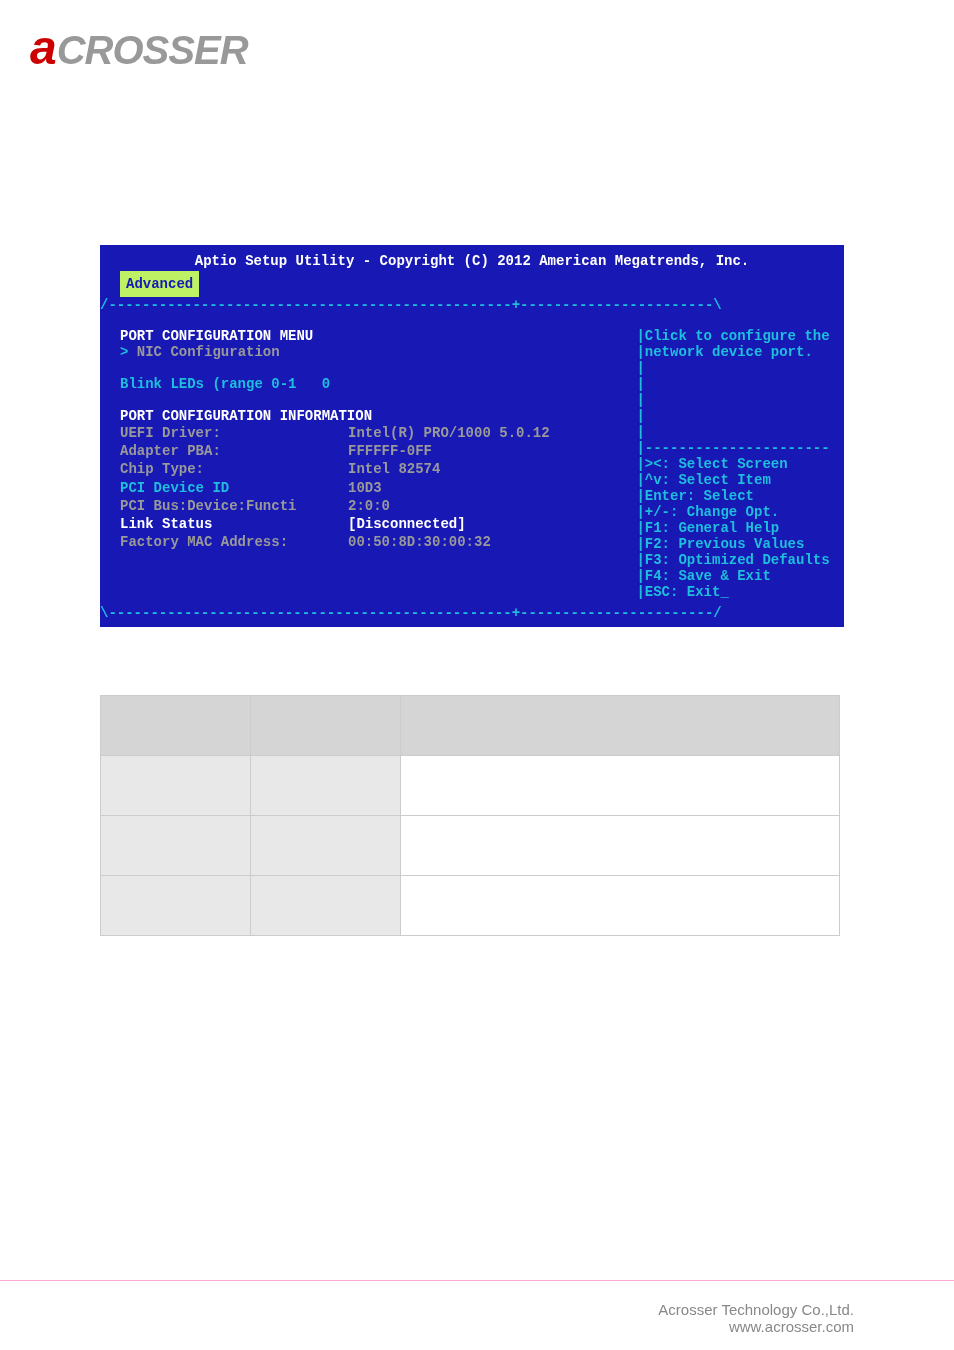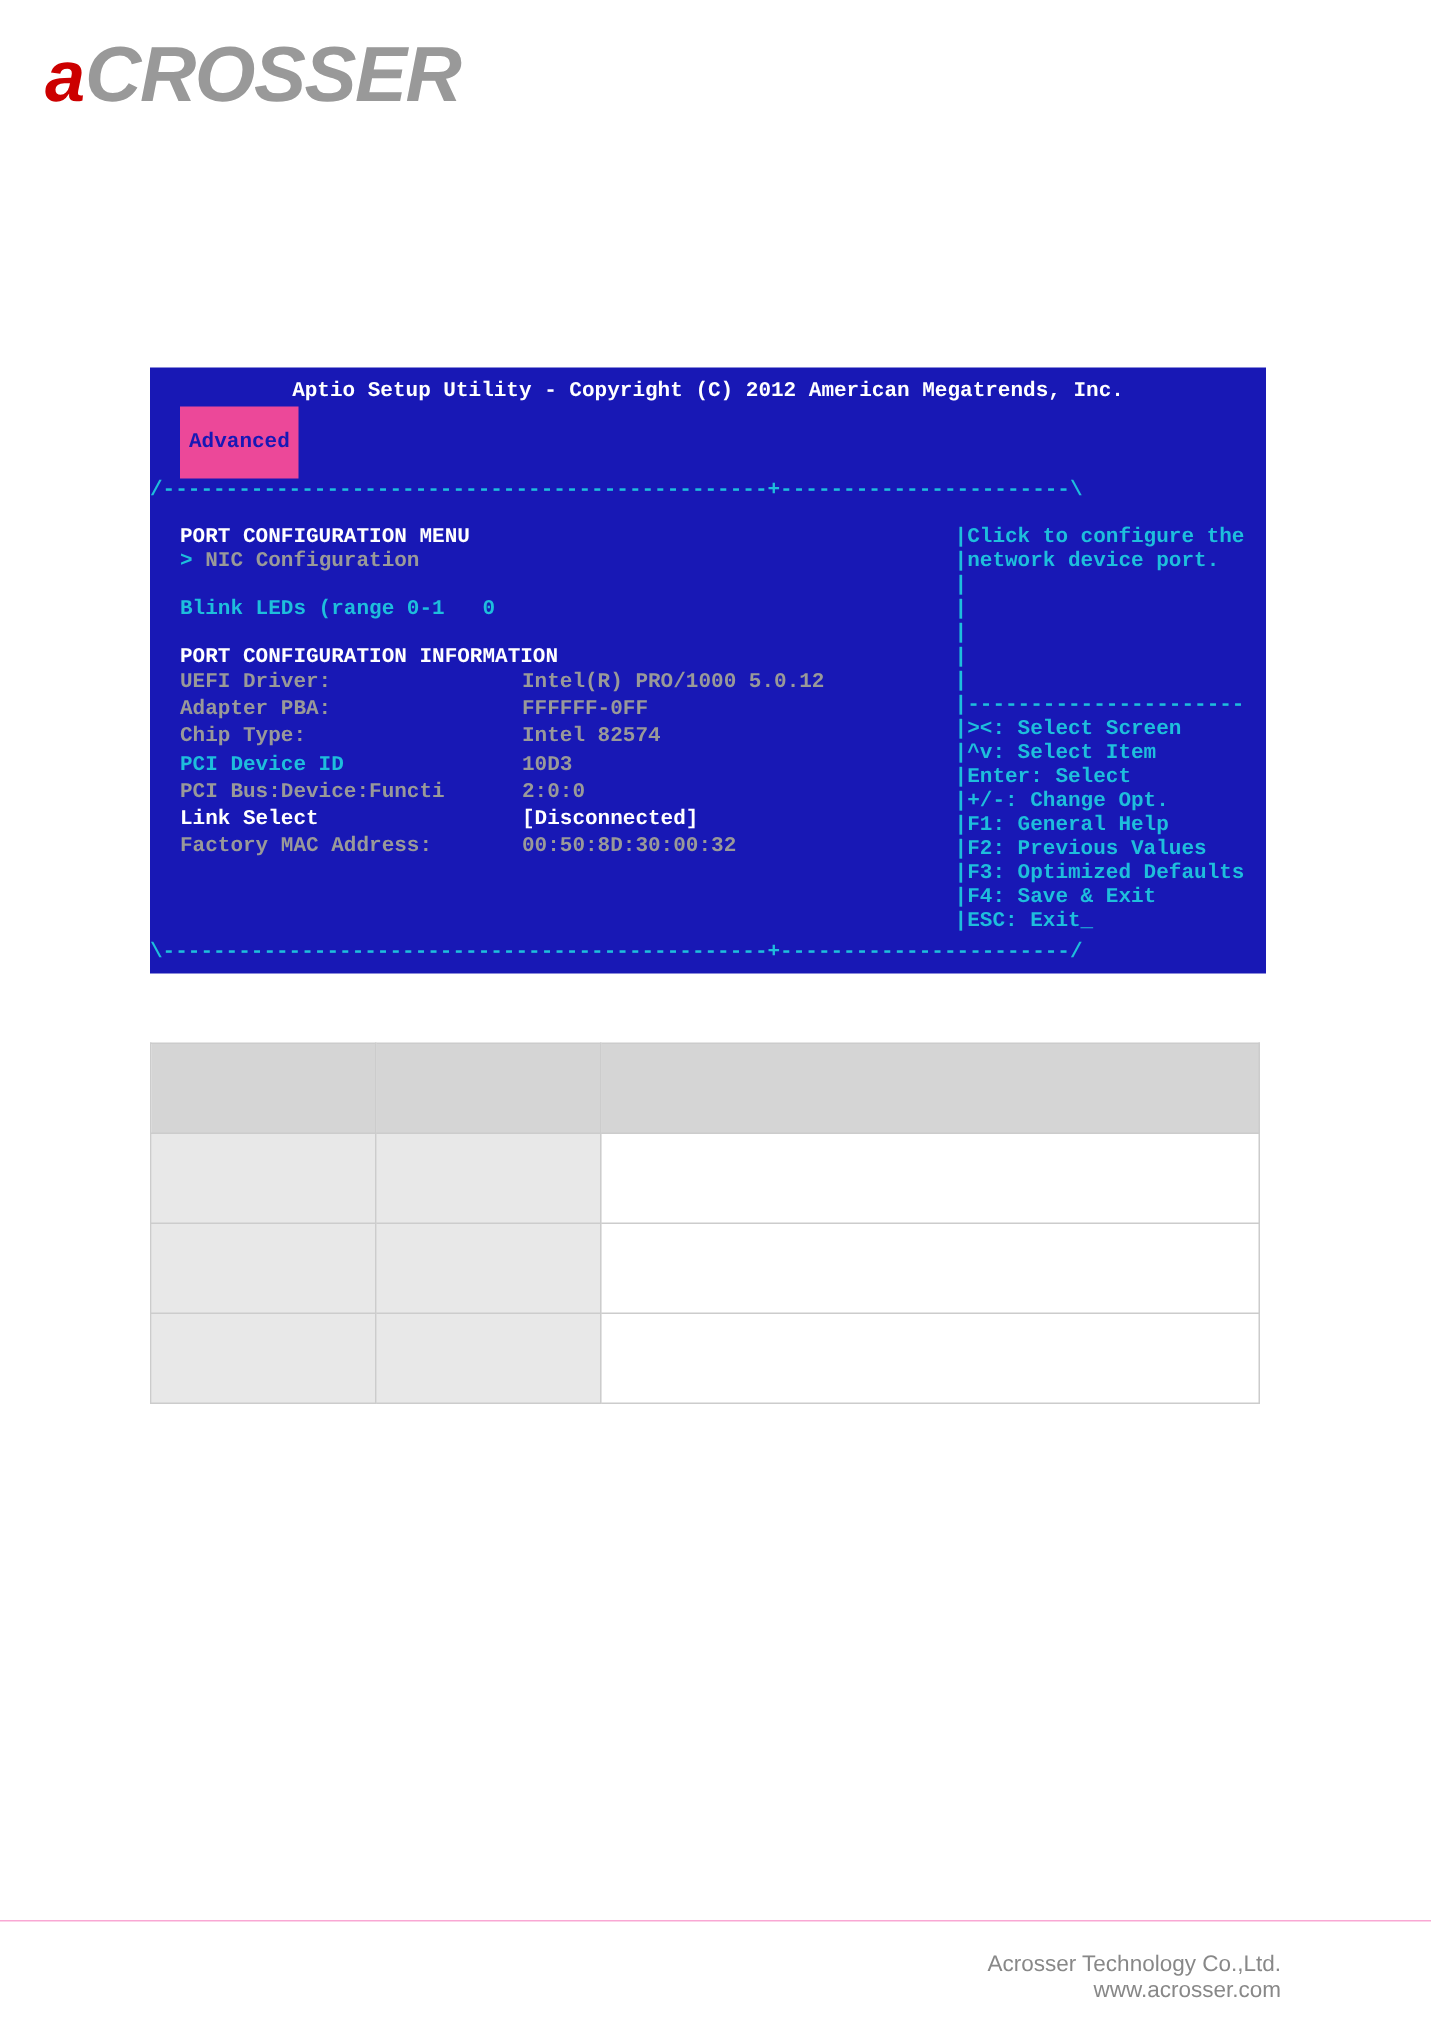--- a/index.html
+++ b/index.html
@@ -19,21 +19,21 @@
       height: 50px;
     }
     .logo-red {
       color: #c00;
       font-size: 48px;
       font-weight: bold;
       font-style: italic;
     }
     .logo-gray {
       color: #999;
-      font-size: 52px;
+      font-size: 40px;
       font-weight: bold;
       font-style: italic;
       letter-spacing: -1px;
     }
     
     .bios-screen {
       position: absolute;
       top: 245px;
       left: 100px;
       width: 744px;
@@ -49,23 +49,23 @@
       text-align: center;
       padding: 2px 0;
     }
     
     .tabs {
       display: flex;
       padding-left: 20px;
     }
     
     .tab {
-      background: #ec4899;
+      background: #bef264;
       color: #1818b5;
-      padding: 16px 6px;
+      padding: 5px 6px;
       text-align: right;
     }
     
     .bios-body {
       display: flex;
       color: #999;
       padding: 0 8px;
     }
     
     .bios-left {
@@ -177,21 +177,21 @@
           </div>
           <div class="bios-row">
             <span class="bios-label teal-text">PCI Device ID</span>
             <span class="bios-value gray-text">10D3</span>
           </div>
           <div class="bios-row">
             <span class="bios-label gray-text">PCI Bus:Device:Functi</span>
             <span class="bios-value gray-text">2:0:0</span>
           </div>
           <div class="bios-row">
-            <span class="bios-label white-text">Link Select</span>
+            <span class="bios-label white-text">Link Status</span>
             <span class="bios-value white-text">[Disconnected]</span>
           </div>
           <div class="bios-row">
             <span class="bios-label gray-text">Factory MAC Address:</span>
             <span class="bios-value gray-text">00:50:8D:30:00:32</span>
           </div>
         </div>
     </div>
 
     <div class="bios-right">

